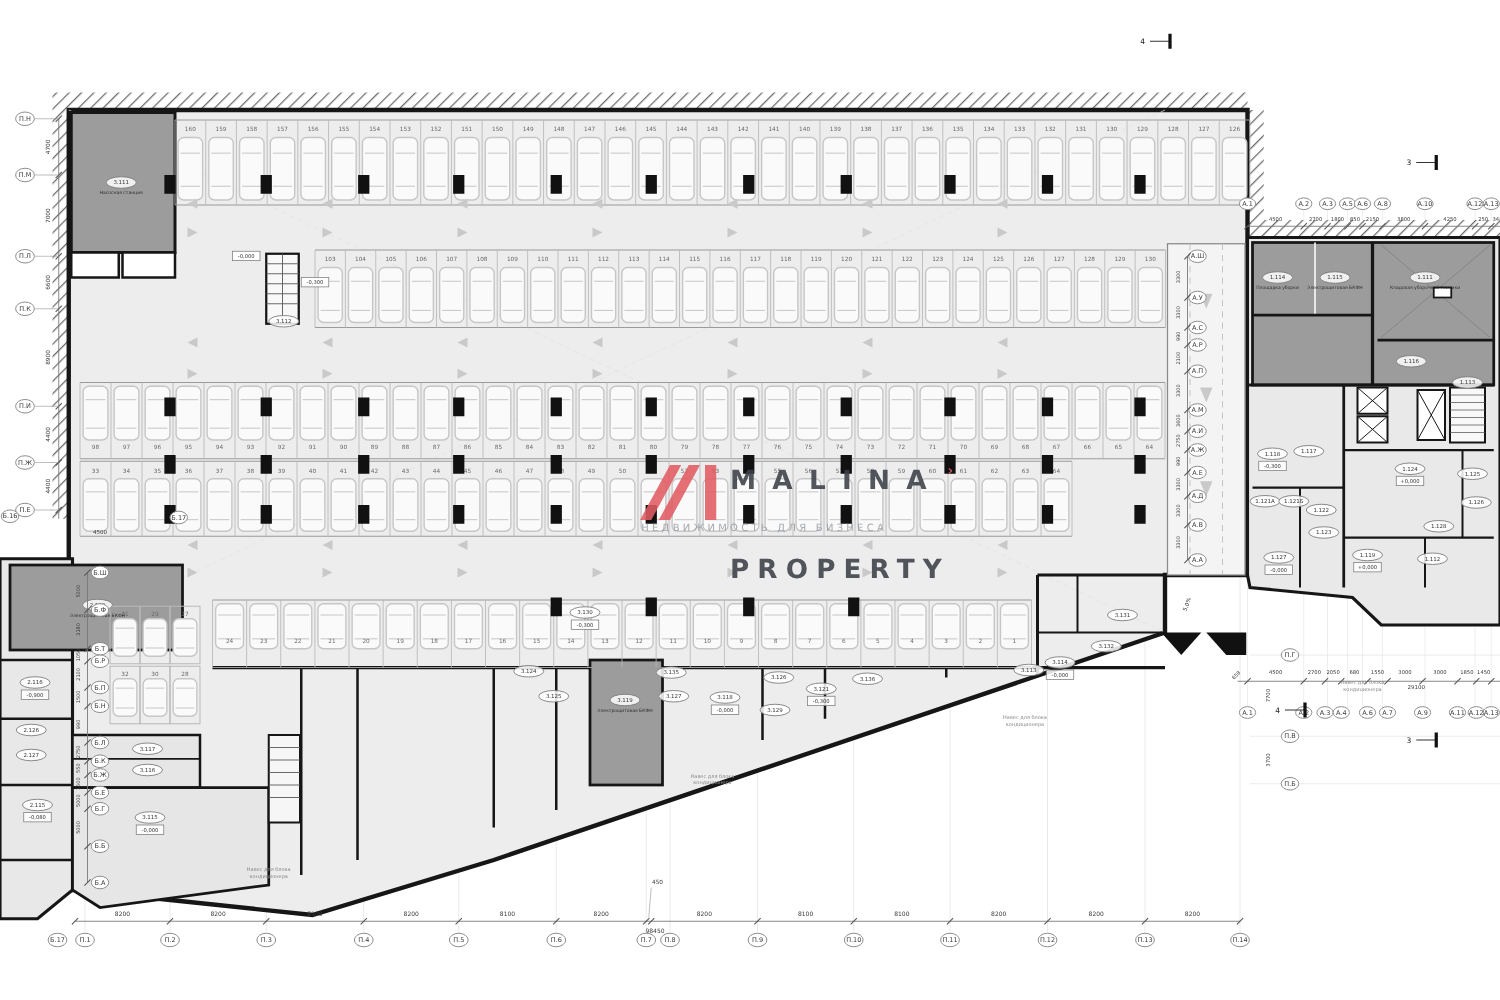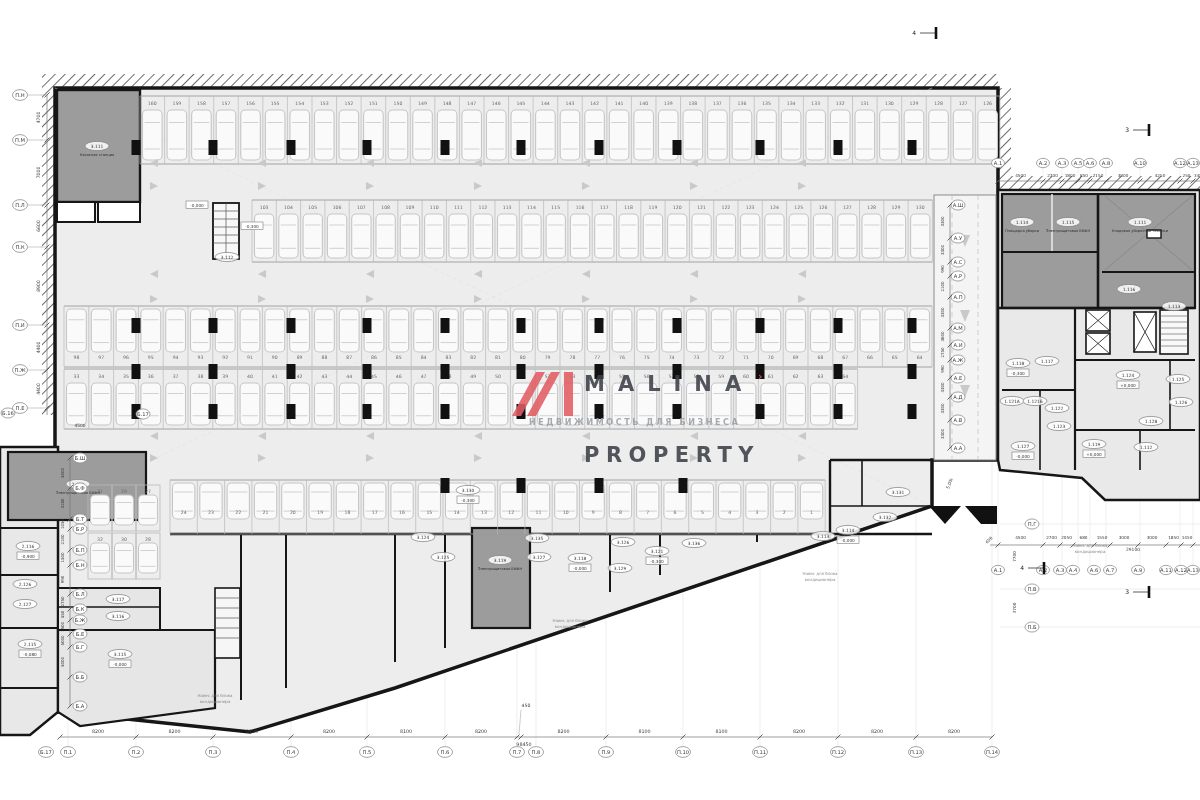--- a/index.html
+++ b/index.html
@@ -4,21 +4,21 @@
 <style>
   html,body{margin:0;padding:0;background:#ffffff;}
   #stage{position:relative;width:1200px;height:800px;background:#ffffff;overflow:hidden;
          font-family:"DejaVu Sans", sans-serif;}
   #plan{position:absolute;left:0;top:0;}
   
   #logo{position:absolute;left:512px;top:370px;width:300px;height:60px;opacity:.88;pointer-events:none;}
   #logo .mark{position:absolute;left:0;top:2px;}
   #logo .word1{position:absolute;left:72px;top:2px;font-size:21px;font-weight:700;color:#3c4148;letter-spacing:13px;text-align:center;}
   #logo .word2{position:absolute;left:72px;top:26px;font-size:21px;font-weight:700;color:#3c4148;letter-spacing:6.5px;margin-top:47px;}
-  #logo .tag{position:absolute;left:17px;top:48px;font-size:8px;font-weight:700;color:#9aa0a6;letter-spacing:2.6px;white-space:nowrap;}
+  #logo .tag{position:absolute;left:1px;top:48px;font-size:8px;font-weight:400;color:#9aa0a6;letter-spacing:2.6px;white-space:nowrap;}
   #logo .tick{position:absolute;left:246px;top:0px;font-size:11px;font-weight:700;color:#e25c63;}
 </style>
 </head>
 <body>
 
 <div id="stage">
   <svg id="plan" width="1200" height="800" viewBox="0 0 1200 800">
     <defs>
       <pattern id="hatch" width="7" height="7" patternTransform="rotate(45)" patternUnits="userSpaceOnUse">
         <rect width="7" height="7" fill="#ffffff"></rect>

